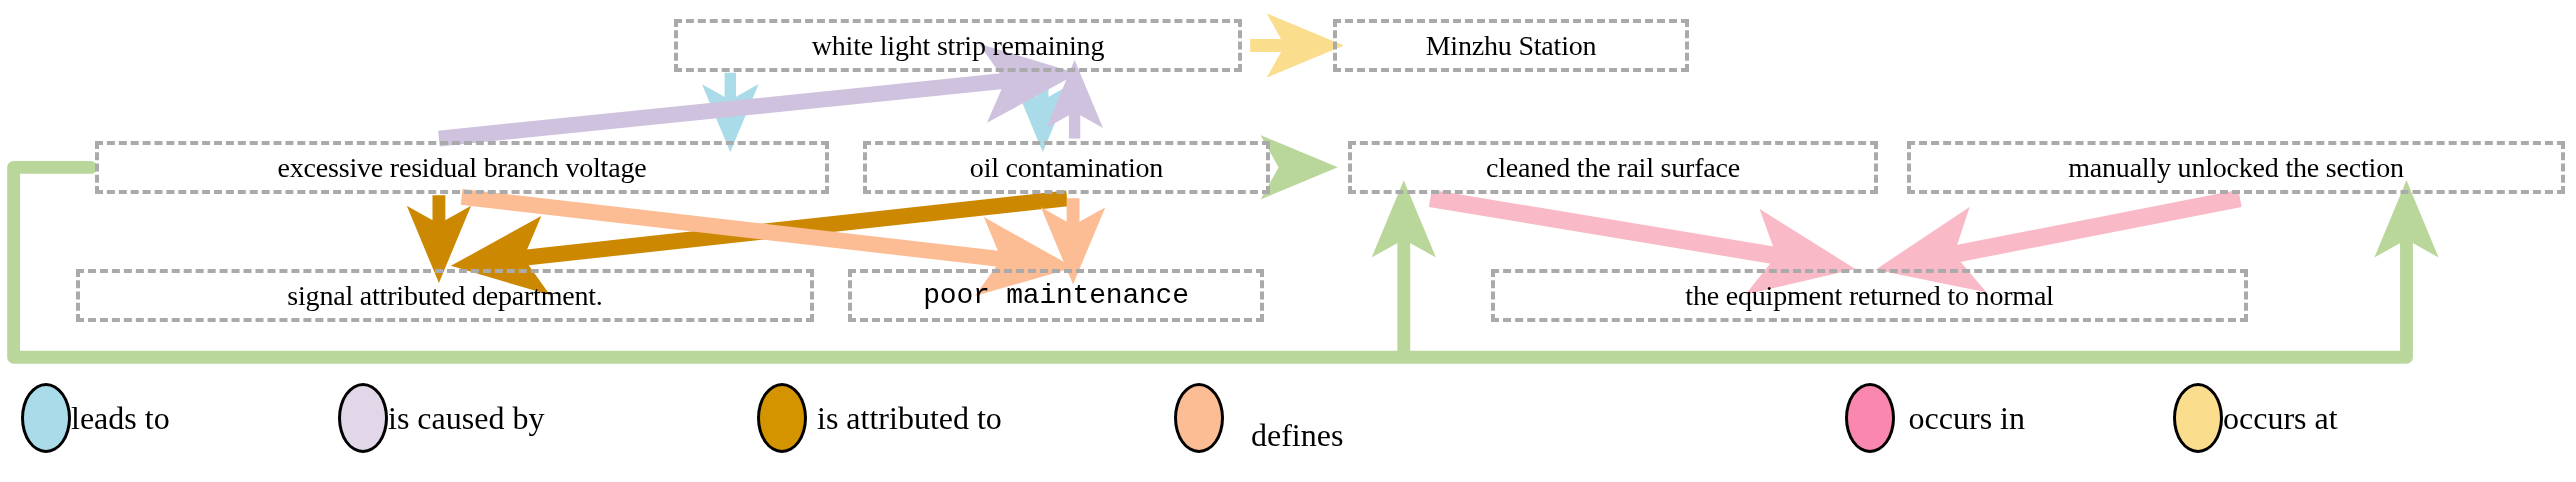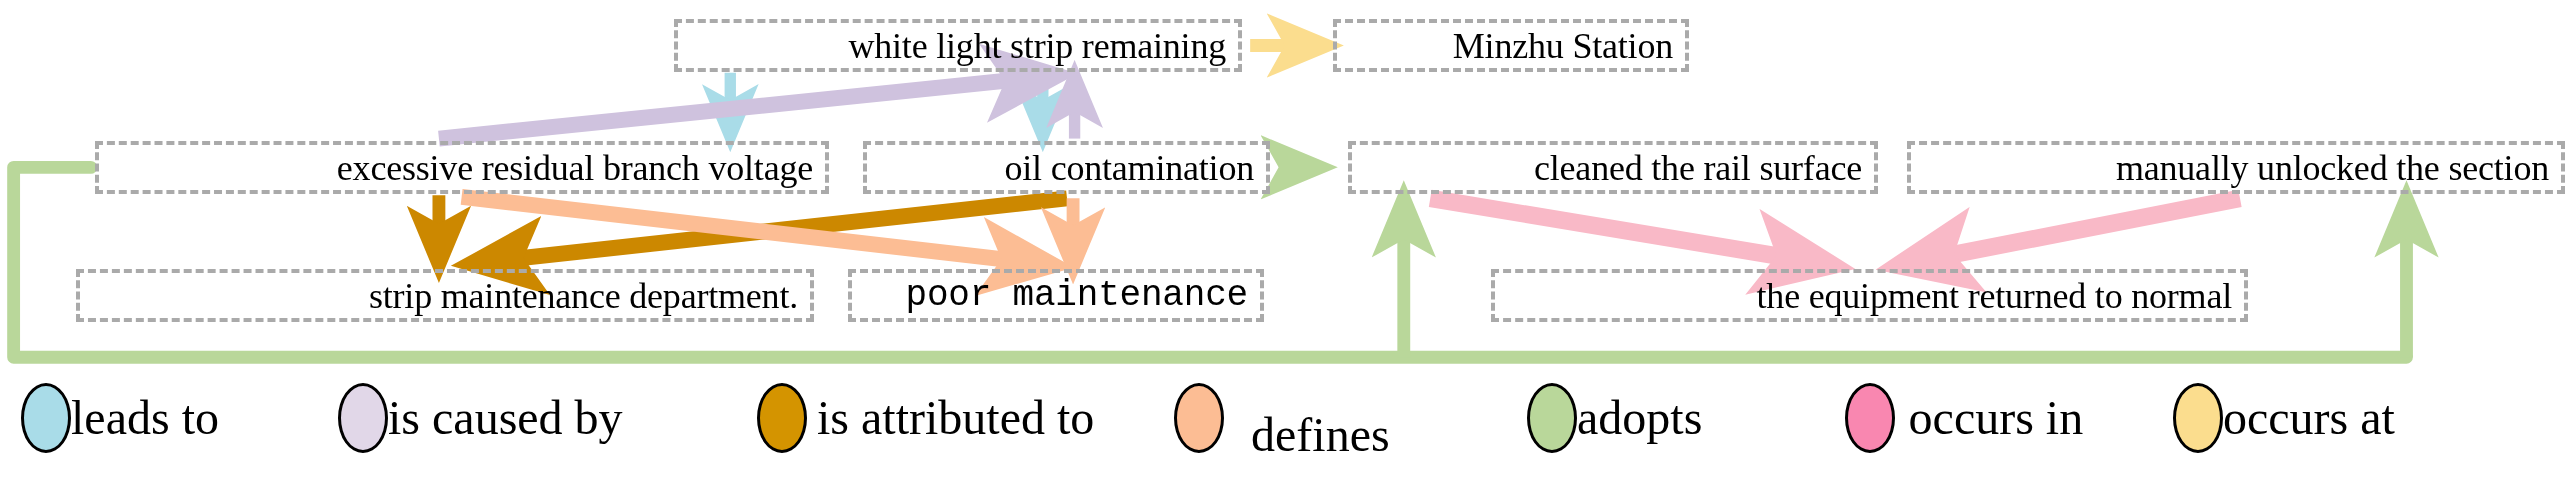--- a/index.html
+++ b/index.html
@@ -22,23 +22,23 @@
     height: 483px;
     pointer-events: none;
   }
   .node {
     position: absolute;
     box-sizing: border-box;
     border: 4.5px dashed #aaaaaa;
     background: transparent;
     display: flex;
     align-items: center;
-    justify-content: flex-end;
+    justify-content: center;
     color: #000000;
-    font-size: 36px;
+    font-size: 28px;
     line-height: 1;
     white-space: nowrap;
     letter-spacing: -0.2px;
   }
   .node-label {
     display: block;
     padding: 0 12px;
   }
   #legend {
     position: absolute;
@@ -56,21 +56,21 @@
   }
   .legend-swatch {
     width: 50px;
     height: 70px;
     border-radius: 50%;
     border: 3.8px solid #000000;
     box-sizing: border-box;
     flex: 0 0 auto;
   }
   .legend-text {
-    font-size: 48px;
+    font-size: 32px;
     color: #000000;
     white-space: nowrap;
     line-height: 1;
     margin-left: 0px;
   }
 </style>
 </head>
 <body>
 
 <div id="canvas">
@@ -150,21 +150,21 @@
 
   <div class="node" style="left:1348px; top:141px; width:530px; height:53px;">
     <span class="node-label">cleaned the rail surface</span>
   </div>
 
   <div class="node" style="left:1907px; top:141px; width:658px; height:53px;">
     <span class="node-label">manually unlocked the section</span>
   </div>
 
   <div class="node" style="left:76px; top:269px; width:738px; height:53px;">
-    <span class="node-label">strip maintenance department.</span>
+    <span class="node-label">signal attributed department.</span>
   </div>
 
   <div class="node" style="left:848px; top:269px; width:416px; height:53px;font-family:Liberation Mono, monospace;">
     <span class="node-label">poor maintenance</span>
   </div>
 
   <div class="node" style="left:1491px; top:269px; width:757px; height:53px;">
     <span class="node-label">the equipment returned to normal</span>
   </div>
 
@@ -183,24 +183,20 @@
     <div class="legend-item" style="left:757px;gap:10px;">
       <span class="legend-swatch" style="background:#d49400;"></span>
       <span class="legend-text">is attributed to</span>
     </div>
 
     <div class="legend-item" style="left:1174px;">
       <span class="legend-swatch" style="background:#fcbd94;"></span>
       <span class="legend-text" style="margin-left:27px;margin-top:34px;">defines</span>
     </div>
 
-    <div class="legend-item" style="left:1527px;">
-      <span class="legend-swatch" style="background:#b9d79a;"></span>
-      <span class="legend-text">adopts</span>
-    </div>
 
     <div class="legend-item" style="left:1845px;">
       <span class="legend-swatch" style="background:#f987b0;"></span>
       <span class="legend-text" style="margin-left:13.6px;">occurs in</span>
     </div>
 
     <div class="legend-item" style="left:2173px;">
       <span class="legend-swatch" style="background:#fbdd8e;"></span>
       <span class="legend-text">occurs at</span>
     </div>

